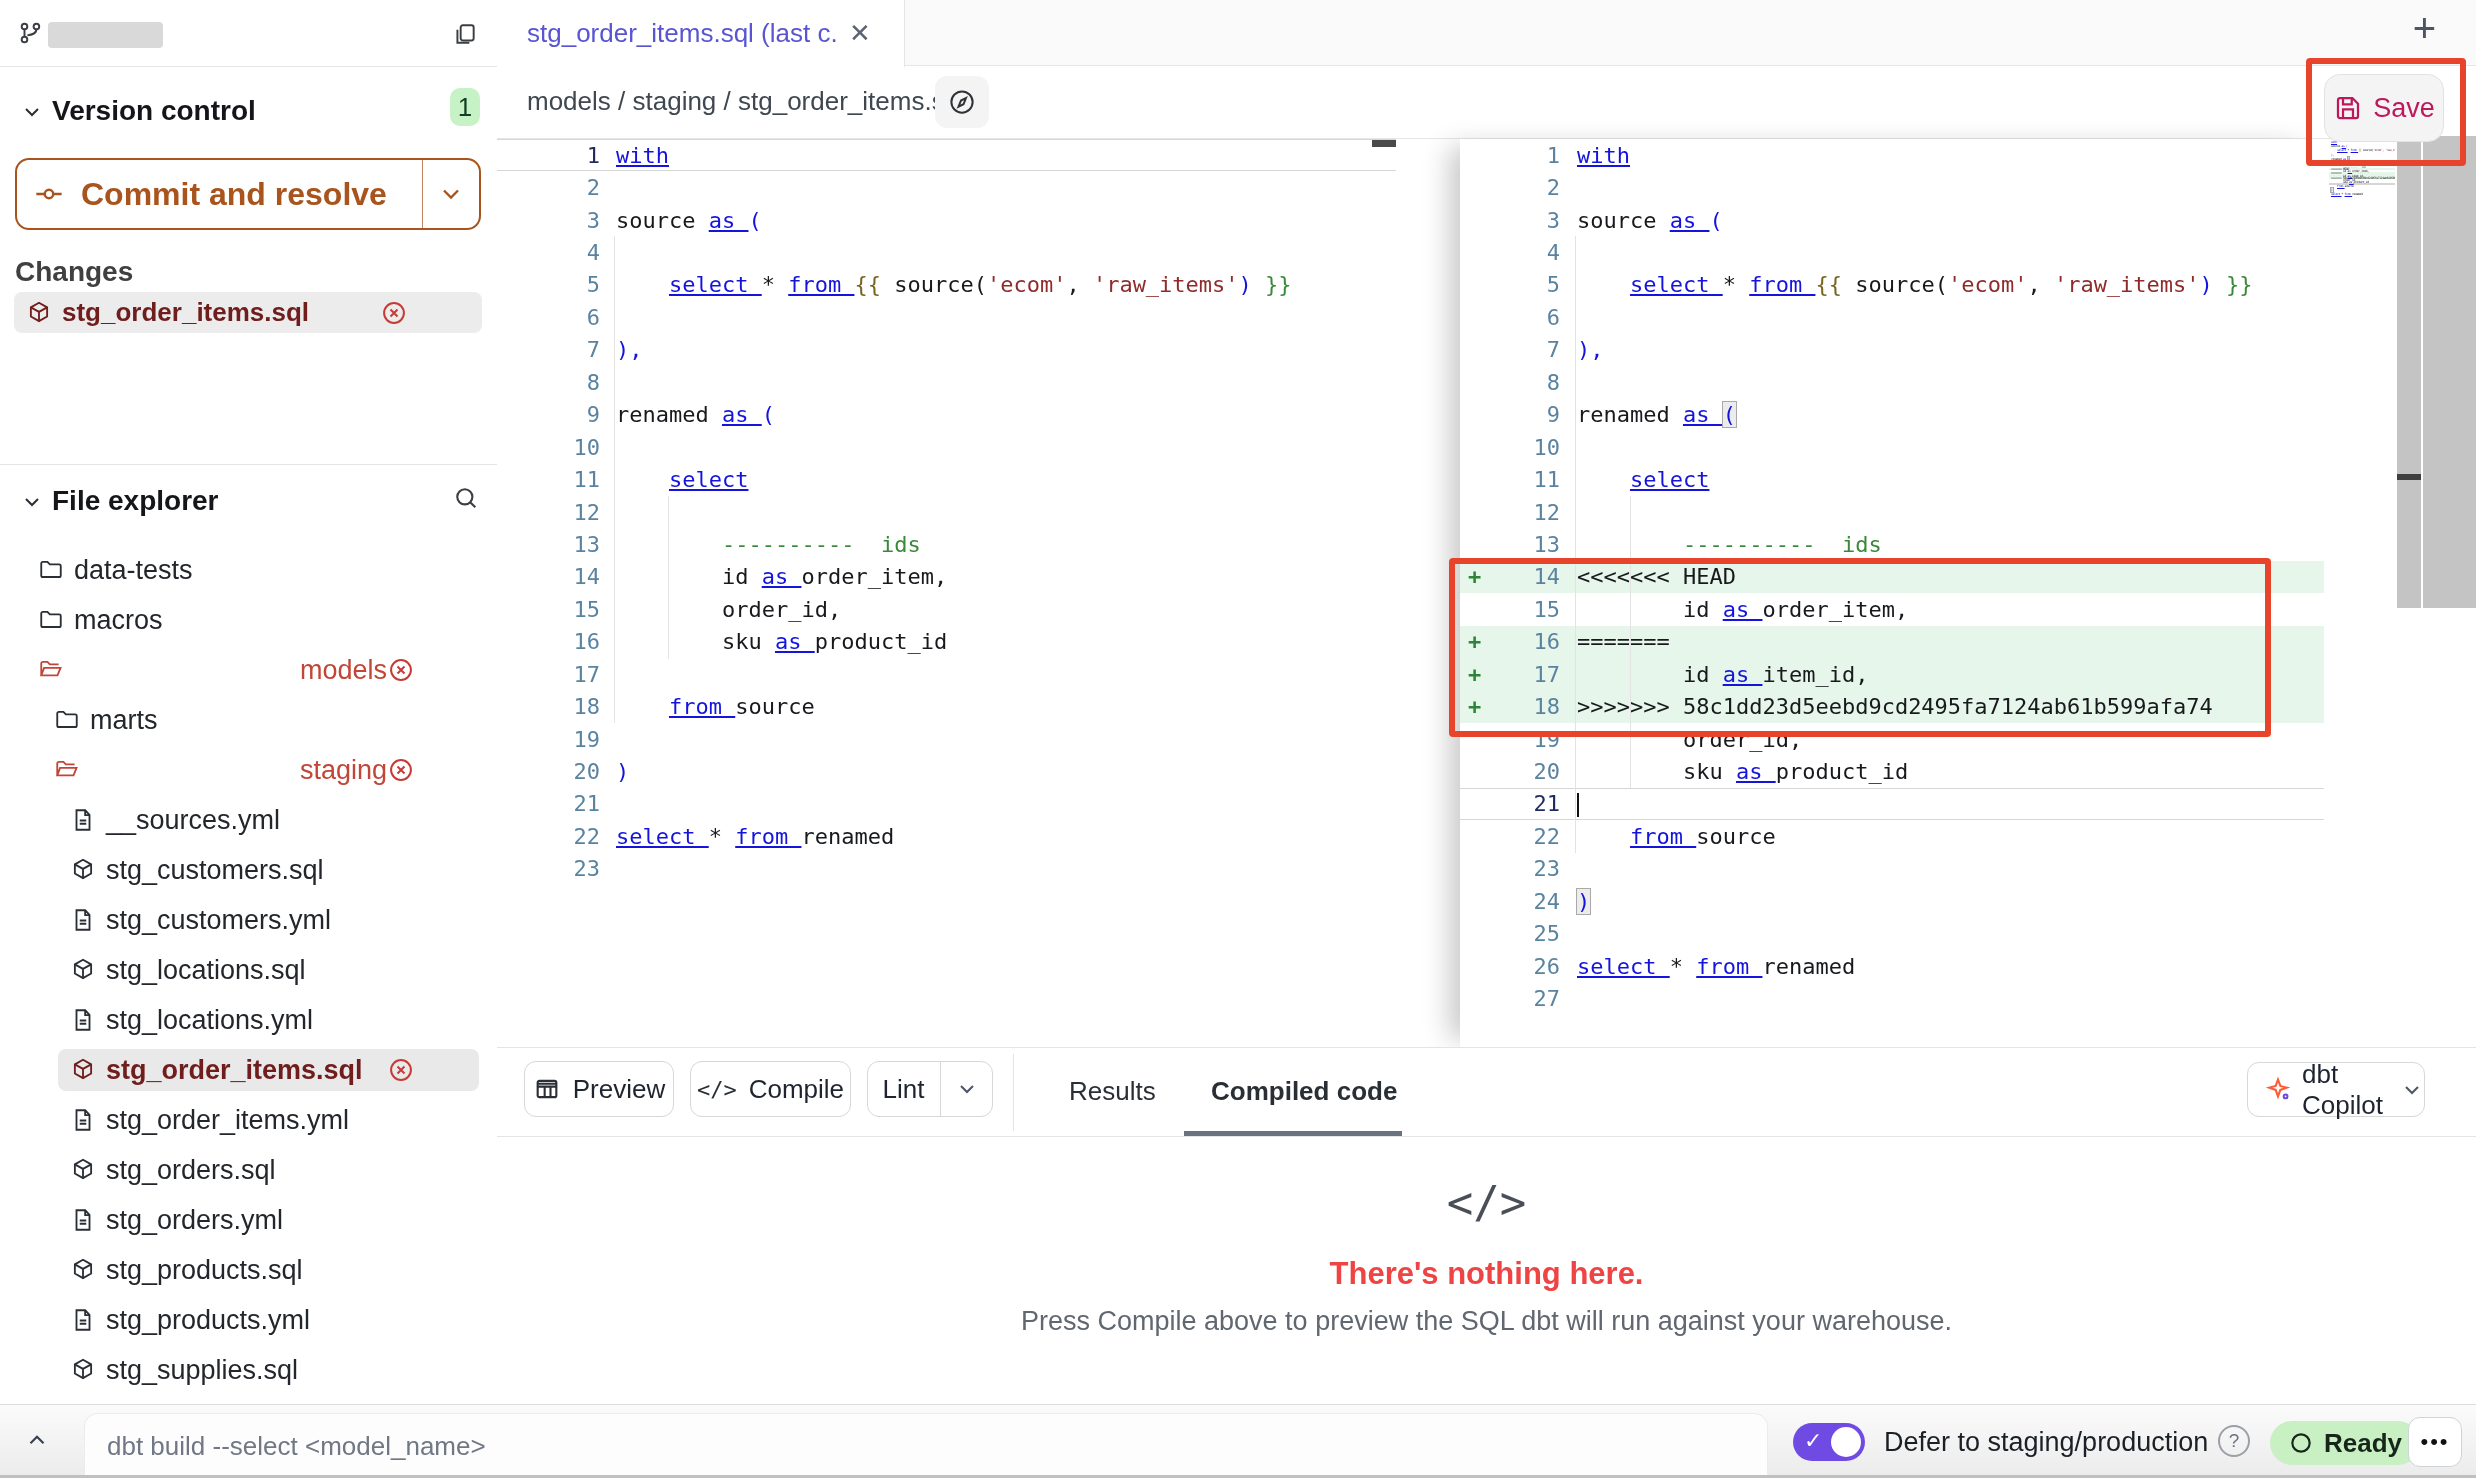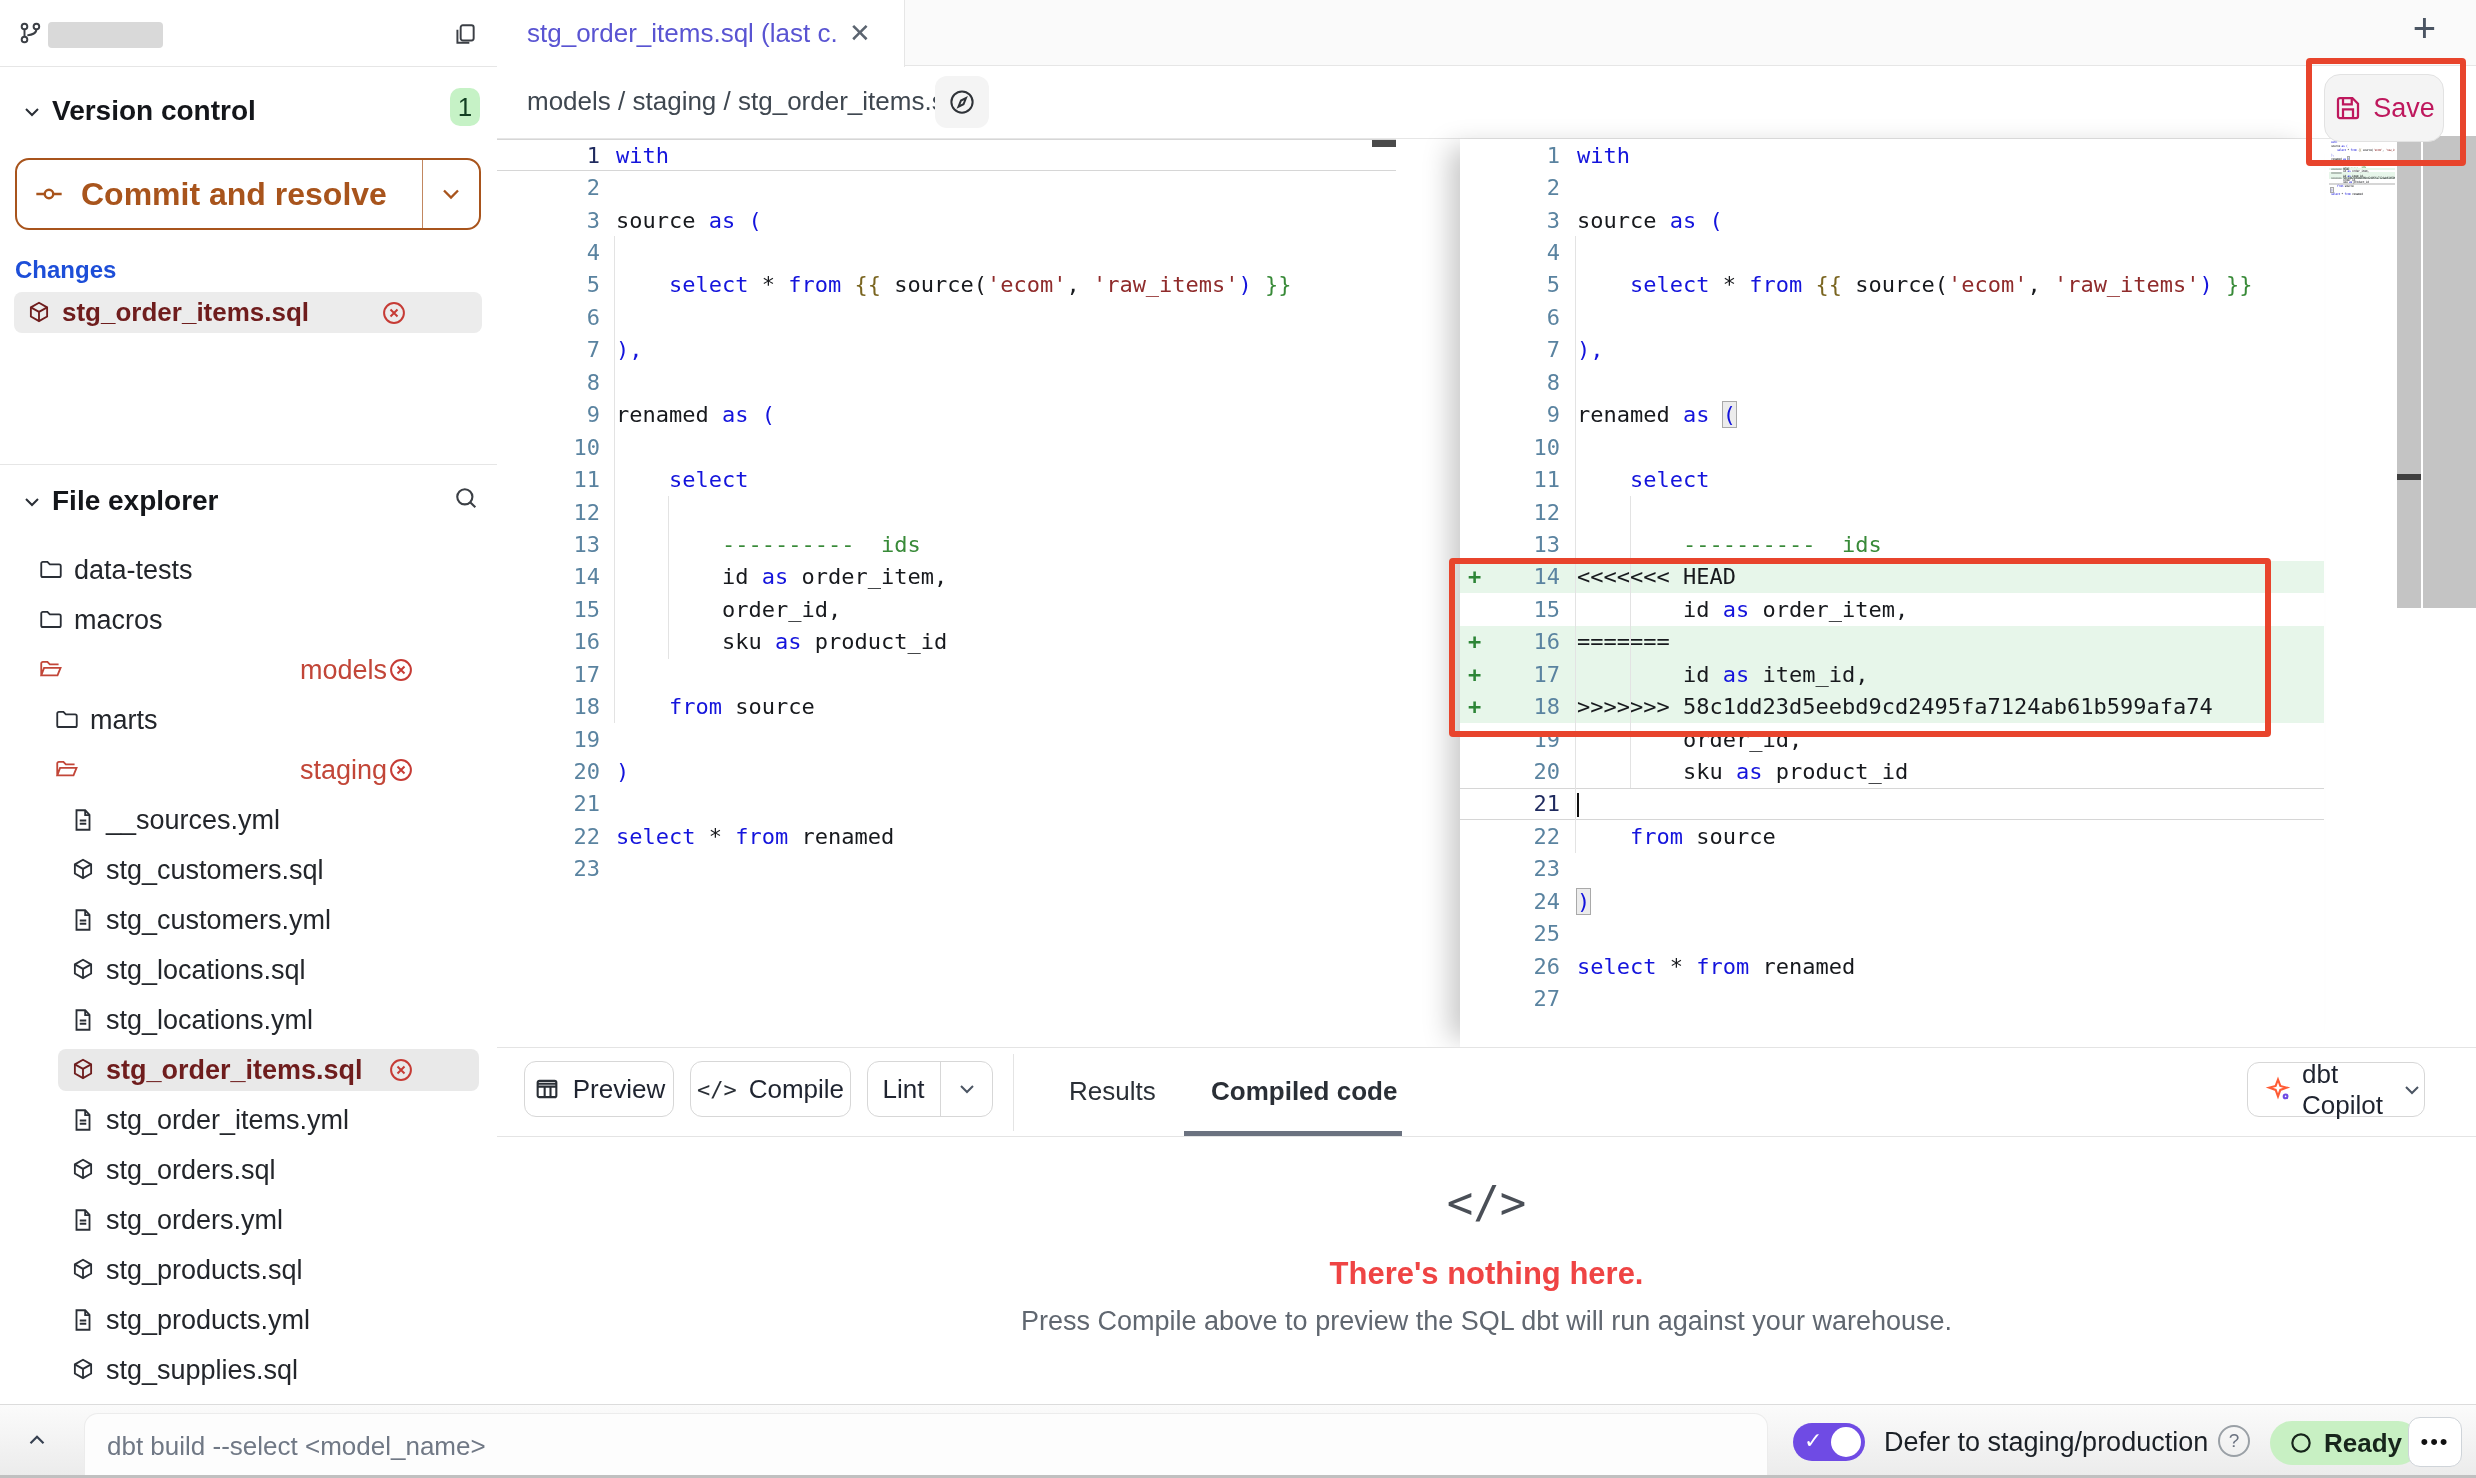--- a/index.html
+++ b/index.html
@@ -14,21 +14,21 @@
   .redact{position:absolute;left:48px;top:22px;width:115px;height:26px;background:#d9d9d9;border-radius:4px;}
   .icon-btn{color:#3b3f45;}
   .sec-title{font-size:28px;font-weight:bold;color:#14161a;}
   .badge{position:absolute;left:450px;top:88px;width:30px;height:38px;background:#c6f2c6;border-radius:10px;
          display:flex;align-items:center;justify-content:center;font-size:26px;color:#123f22;}
   .commit-btn{position:absolute;left:15px;top:158px;width:466px;height:72px;border:2px solid #a8541c;border-radius:14px;
               display:flex;align-items:center;color:#a8541c;background:#fff;box-sizing:border-box;}
   .commit-label{font-size:32px;font-weight:600;margin-left:16px;}
   .commit-split{position:absolute;right:56px;top:0;bottom:0;width:1px;background:#a8541c;opacity:.7;}
   .commit-chev{position:absolute;right:14px;top:20px;}
-  .changes-label{position:absolute;left:15px;top:256px;font-size:24px;font-weight:bold;color:#1d4ed8;}
+  .changes-label{position:absolute;left:15px;top:256px;font-size:28px;font-weight:bold;color:#404040;}
   .change-row{position:absolute;left:14px;top:292px;width:468px;height:41px;background:#ececec;border-radius:8px;
               display:flex;align-items:center;}
   .change-name{font-size:26px;font-weight:600;color:#6f1d1d;margin-left:10px;flex:1;}
   .fe-divider{position:absolute;left:0;top:464px;width:100%;height:1px;background:#e6e6e6;}
   #file-tree{position:absolute;left:0;top:545px;width:497px;}
   .ft-row{position:relative;height:50px;display:flex;align-items:center;font-size:27px;color:#23262b;}
   .ft-row .sel-bg{position:absolute;left:58px;right:18px;top:4px;bottom:4px;background:#e9e9e9;border-radius:8px;}
   .ft-icon{position:relative;}
   .ft-label{position:relative;margin-left:10px;flex:1;}
   .ft-red .ft-label{color:#c24638;text-align:right;}
@@ -54,21 +54,21 @@
   .cl{height:32.45px;display:flex;align-items:center;font-family:"DejaVu Sans Mono",monospace;font-size:22px;white-space:pre;}
   .cl.add{background:#e7f6ea;}
   .cl.cur{box-shadow:inset 0 1px 0 #d6d6d6, inset 0 -1px 0 #d6d6d6;}
   .ln{color:#5a83a0;text-align:right;flex:none;}
   #left-pane .ln{width:103px;}
   #right-pane .ln{width:70px;}
   .cur .ln{color:#1f2a5e;}
   .gm{width:30px;padding-left:8px;flex:none;color:#2d8537;font-weight:bold;box-sizing:border-box;}
   .code{margin-left:16px;}
   #right-pane .code{margin-left:17px;}
-  .tk-k{color:#1414dc;} .tk-t{color:#17191d;} .tk-s{color:#8f2b2b;} .tk-c{color:#388a38;}
+  .tk-k{color:#1414dc;text-decoration:underline;} .tk-t{color:#17191d;} .tk-s{color:#8f2b2b;} .tk-c{color:#388a38;}
   .tk-jo{color:#7a6520;} .tk-jc{color:#388a38;} .tk-pb{color:#1414dc;}
   .bh{background:#ececec;outline:1px solid #a9a9a9;}
   .caret{display:inline-block;width:2px;height:24px;background:#111;vertical-align:middle;}
   .guide{position:absolute;width:1px;background:#e3e3e3;pointer-events:none;}
   .lp-thumb{position:absolute;left:1372px;top:140px;width:24px;height:7px;background:#4a4a4a;z-index:3;}
   #minimap{position:absolute;left:2329px;top:141px;width:66px;height:60px;overflow:hidden;z-index:3;}
   .mini .cl{height:2.1px;font-size:3px;line-height:2.1px;letter-spacing:-0.3px;}
   .mini .code{margin-left:2px;}
   .scroll-strip{position:absolute;top:136px;height:472px;background:#c4c4c4;}
   .rp-thumb{position:absolute;left:2397px;top:474px;width:24px;height:6px;background:#3f3f3f;z-index:2;}

